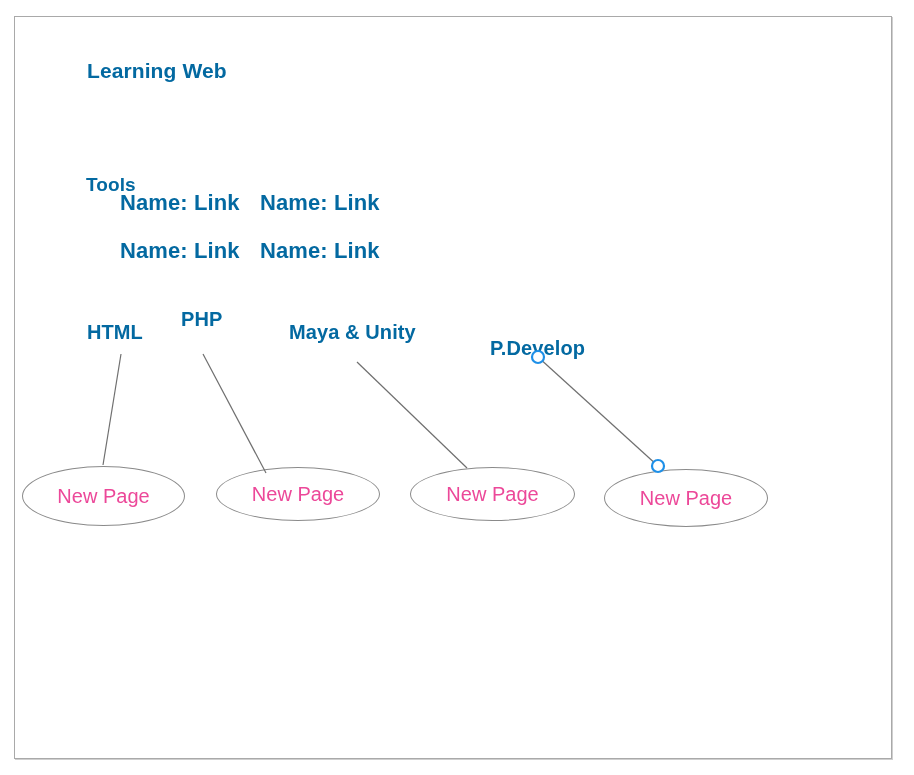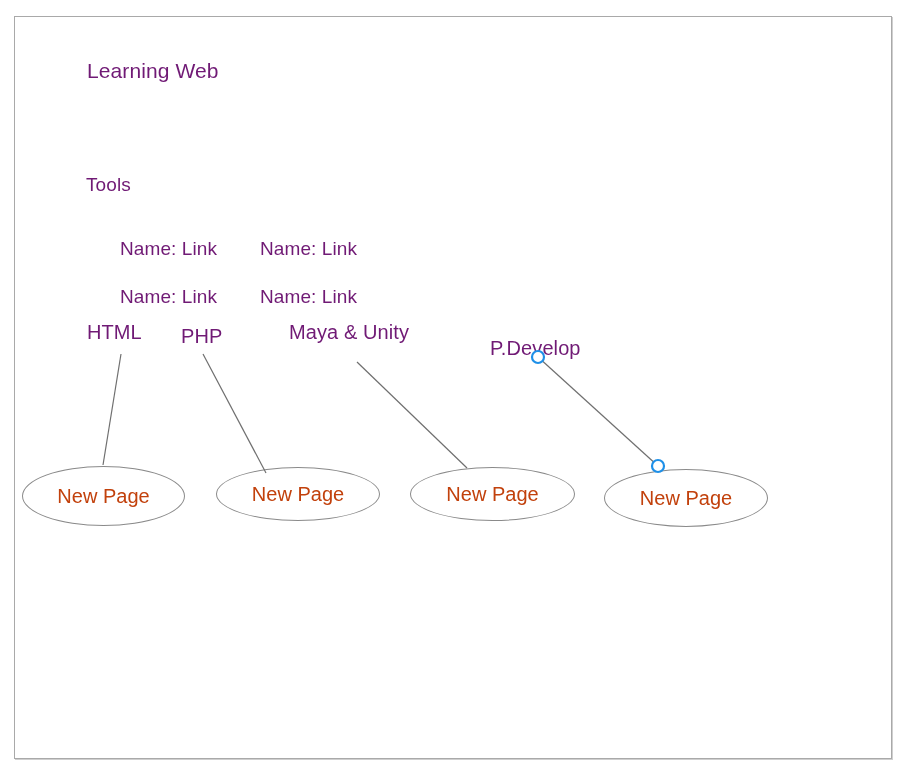--- a/index.html
+++ b/index.html
@@ -27,58 +27,57 @@
     top: 16px;
     width: 878px;
     height: 743px;
     background: #ffffff;
     border: 1px solid #a9a9a9;
     box-sizing: border-box;
     box-shadow: 1px 1px 0 0 #cfcfcf;
   }
   .txt {
     position: absolute;
-    color: #701a75;
+    color: #0369a1;
     white-space: nowrap;
-    font-weight: 400;
+    font-weight: 700;
     letter-spacing: 0.1px;
   }
   #doc-title {
     left: 86px;
     top: 58px;
     font-size: 21px;
   }
   #section-tools {
     left: 85px;
     top: 145px;
     font-size: 19px;
   }
   .link-cell {
-    font-size: 19px;
-    margin-top: 48px;
+    font-size: 22px;
   }
   .branch-label {
     font-size: 20px;
   }
   
   .node {
     position: absolute;
     border: 1px solid #8a8a8a;
     border-radius: 50%;
     background: transparent;
     box-sizing: border-box;
   }
   .node-label {
     position: absolute;
     left: 0;
     right: 0;
     top: 50%;
     transform: translateY(-50%);
     text-align: center;
-    color: #c2410c;
+    color: #ec4899;
     font-size: 20px;
     font-family: "Liberation Sans", sans-serif;
     white-space: nowrap;
   }
   #connectors {
     position: absolute;
     left: 0;
     top: 0;
     width: 914px;
     height: 775px;
@@ -110,21 +109,21 @@
     <div class="txt" id="doc-title" style="left:72px; top:42px;">Learning Web</div>
 
     <div class="txt" id="section-tools" style="left:71px; top:129px;margin-top:28px;">Tools</div>
 
     <div class="txt link-cell" style="left:105px; top:173px;">Name: Link</div>
     <div class="txt link-cell" style="left:245px; top:173px;">Name: Link</div>
     <div class="txt link-cell" style="left:105px; top:221px;">Name: Link</div>
     <div class="txt link-cell" style="left:245px; top:221px;">Name: Link</div>
 
     <div class="txt branch-label" style="left:72px; top:304px;">HTML</div>
-    <div class="txt branch-label" style="left:166px; top:308px;">PHP</div>
+    <div class="txt branch-label" style="left:166px; top:291px;">PHP</div>
     <div class="txt branch-label" style="left:274px; top:304px;">Maya &amp; Unity</div>
     <div class="txt branch-label" style="left:475px; top:320px;">P.Develop</div>
 
     <div class="node" style="left:7px; top:449px; width:163px; height:60px;">
       <div class="node-label">New Page</div>
     </div>
     <div class="node" style="left:201px; top:450px; width:164px; height:54px;">
       <div class="node-label">New Page</div>
     </div>
     <div class="node" style="left:395px; top:450px; width:165px; height:54px;">

